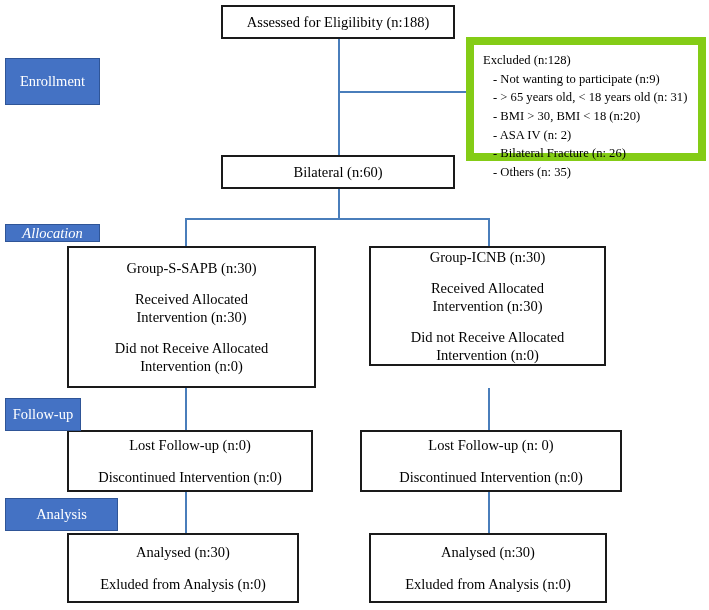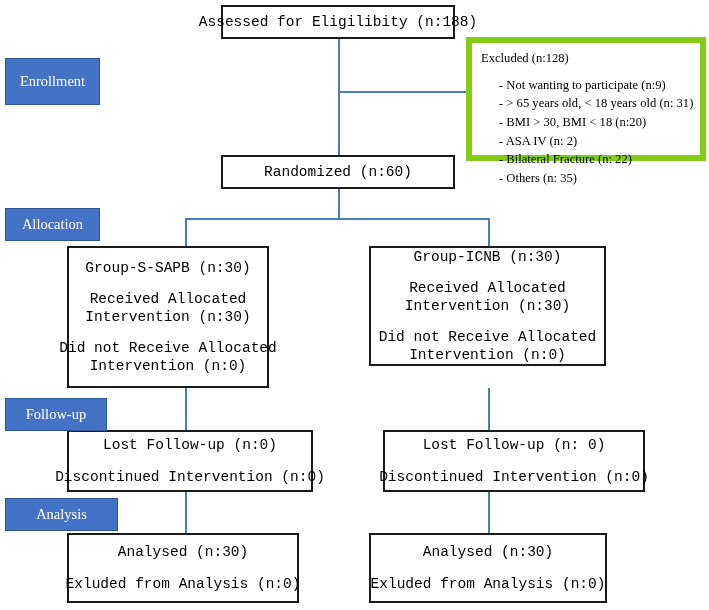--- a/index.html
+++ b/index.html
@@ -23,53 +23,53 @@
     display: flex;
     flex-direction: column;
     align-items: center;
     justify-content: center;
     text-align: center;
     color: #000000;
     font-size: 14.5px;
     line-height: 1.25;
     z-index: 3;
   }
-  .box .line { display: block; white-space: nowrap; font-family: Liberation Mono, monospace; }
+  .box .line { display: block; white-space: nowrap; }
   .box .gap { height: 13px; }
 
   .stage {
     position: absolute;
     box-sizing: border-box;
     background: #4472C4;
     border: 1px solid #2f5597;
     color: #ffffff;
     font-size: 14.5px;
     display: flex;
     align-items: center;
     justify-content: center;
     text-align: center;
     z-index: 4;
   }
 
   .excluded {
     position: absolute;
     box-sizing: border-box;
-    border: 6px solid #84cc16;
+    border: 8px solid #84cc16;
     background: #ffffff;
     color: #000000;
     font-size: 12.6px;
     line-height: 1.48;
     padding: 6px 0 6px 9px;
     text-align: left;
     z-index: 3;
   }
   .excluded .hdr { white-space: nowrap; }
   .excluded ul {
     list-style: none;
-    margin: 8px;
+    margin: 0;
     padding: 0 0 0 10px;
   }
   .excluded li { white-space: nowrap; }
 
   .conn {
     position: absolute;
     background: #4a7ebb;
     z-index: 1;
   }
   .vline { width: 2px; }
@@ -90,51 +90,51 @@
 
   <div class="conn vline" style="left:185px; top:388px; height:43px;"></div>
   <div class="conn vline" style="left:488px; top:388px; height:43px;"></div>
 
   <div class="conn vline" style="left:185px; top:492px; height:42px;"></div>
   <div class="conn vline" style="left:488px; top:492px; height:42px;"></div>
 
   <div class="stage" style="left:5px; top:58px; width:95px; height:47px;">
     <span>Enrollment</span>
   </div>
-  <div class="stage" style="left:5px; top:208px; width:95px; height:33px;">
+  <div class="stage" style="left:5px; top:224px; width:95px; height:18px;font-style:italic;">
     <span>Allocation</span>
   </div>
-  <div class="stage" style="left:5px; top:398px; width:102px; height:33px;align-items:center;">
+  <div class="stage" style="left:5px; top:398px; width:76px; height:33px;align-items:center;">
     <span>Follow-up</span>
   </div>
   <div class="stage" style="left:5px; top:498px; width:113px; height:33px;">
     <span>Analysis</span>
   </div>
 
   <div class="box" style="left:221px; top:5px; width:234px; height:34px;">
     <span class="line">Assessed for Eligilibity (n:188)</span>
   </div>
 
   <div class="excluded" style="left:466px; top:37px; width:240px; height:124px;">
     <div class="hdr">Excluded (n:128)</div>
     <ul>
       <li>- Not wanting to participate (n:9)</li>
       <li>- &gt; 65 years old, &lt; 18 years old (n: 31)</li>
       <li>- BMI &gt; 30, BMI &lt; 18 (n:20)</li>
       <li>- ASA IV (n: 2)</li>
-      <li>- Bilateral Fracture (n: 22)</li>
+      <li>- Bilateral Fracture (n: 26)</li>
       <li>- Others (n: 35)</li>
     </ul>
   </div>
 
   <div class="box" style="left:221px; top:155px; width:234px; height:34px;">
-    <span class="line">Randomized (n:60)</span>
+    <span class="line">Bilateral (n:60)</span>
   </div>
 
-  <div class="box" style="left:67px; top:246px; width:202px; height:142px;">
+  <div class="box" style="left:67px; top:246px; width:249px; height:142px;">
     <span class="line">Group-S-SAPB (n:30)</span>
     <span class="gap"></span>
     <span class="line">Received Allocated</span>
     <span class="line">Intervention (n:30)</span>
     <span class="gap"></span>
     <span class="line">Did not Receive Allocated</span>
     <span class="line">Intervention (n:0)</span>
   </div>
 
   <div class="box" style="left:369px; top:246px; width:237px; height:120px;">
@@ -146,21 +146,21 @@
     <span class="line">Did not Receive Allocated</span>
     <span class="line">Intervention (n:0)</span>
   </div>
 
   <div class="box" style="left:67px; top:430px; width:246px; height:62px;">
     <span class="line">Lost Follow-up (n:0)</span>
     <span class="gap"></span>
     <span class="line">Discontinued Intervention (n:0)</span>
   </div>
 
-  <div class="box" style="left:360px; top:430px; width:262px; height:62px;margin-left:23px;">
+  <div class="box" style="left:360px; top:430px; width:262px; height:62px;">
     <span class="line">Lost Follow-up (n: 0)</span>
     <span class="gap"></span>
     <span class="line">Discontinued Intervention (n:0)</span>
   </div>
 
   <div class="box" style="left:67px; top:533px; width:232px; height:70px;">
     <span class="line">Analysed (n:30)</span>
     <span class="gap"></span>
     <span class="line">Exluded from Analysis (n:0)</span>
   </div>

